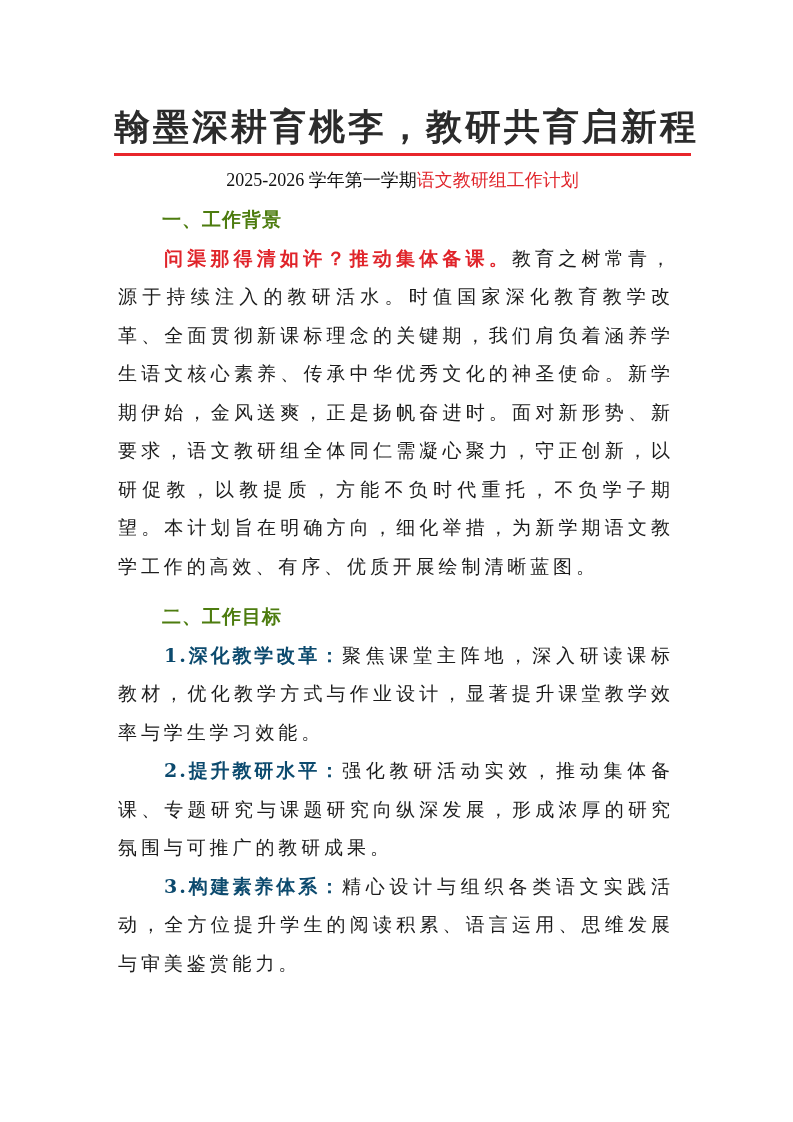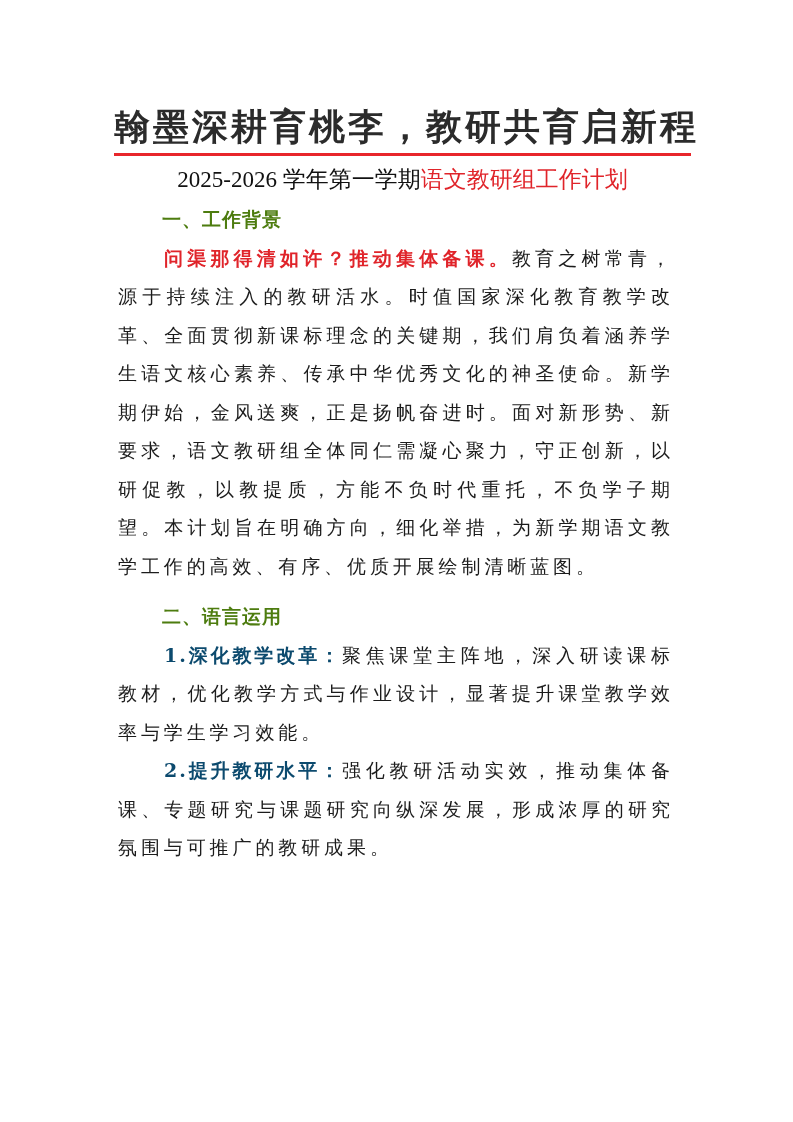--- a/index.html
+++ b/index.html
@@ -44,21 +44,21 @@
       height: 3px;
       background: #e8262b;
     }
     .subtitle {
       position: absolute;
       left: 114px;
       top: 162px;
       width: 577px;
       text-align: center;
       font-family: "Liberation Serif", "DejaVu Serif", serif;
-      font-size: 23px;
+      font-size: 18px;
       line-height: 36px;
       color: #111111;
       white-space: nowrap;
     }
     .subtitle .accent { color: #e0242a; }
     .content {
       position: absolute;
       left: 118px;
       top: 200px;
       width: 556px;
@@ -110,21 +110,22 @@
   </div>
 
   <div class="content">
 
     <h2 class="section-heading">一、工作背景</h2>
 
     <p class="para"><span class="quote">问渠那得清如许？推动集体备课。</span><span>教育之树常青，源于持续注入的教研活水。时值国家深化教育教学改革、全面贯彻新课标理念的关键期，我们肩负着涵养学生语文核心素养、传承中华优秀文化的神圣使命。新学期伊始，金风送爽，正是扬帆奋进时。面对新形势、新要求，语文教研组全体同仁需凝心聚力，守正创新，以研促教，以教提质，方能不负时代重托，不负学子期望。本计划旨在明确方向，细化举措，为新学期语文教学工作的高效、有序、优质开展绘制清晰蓝图。</span></p>
 
     <div class="gap"></div>
 
-    <h2 class="section-heading">二、语言运用</h2>
+    <h2 class="section-heading">二、工作目标</h2>
 
     <p class="para"><span class="lead">1.深化教学改革：</span><span>聚焦课堂主阵地，深入研读课标教材，优化教学方式与作业设计，显著提升课堂教学效率与学生学习效能。</span></p>
 
     <p class="para"><span class="lead">2.提升教研水平：</span><span>强化教研活动实效，推动集体备课、专题研究与课题研究向纵深发展，形成浓厚的研究氛围与可推广的教研成果。</span></p>
 
+    <p class="para"><span class="lead">3.构建素养体系：</span><span>精心设计与组织各类语文实践活动，全方位提升学生的阅读积累、语言运用、思维发展与审美鉴赏能力。</span></p>
 
   </div>
 </div>
 
 </body></html>

